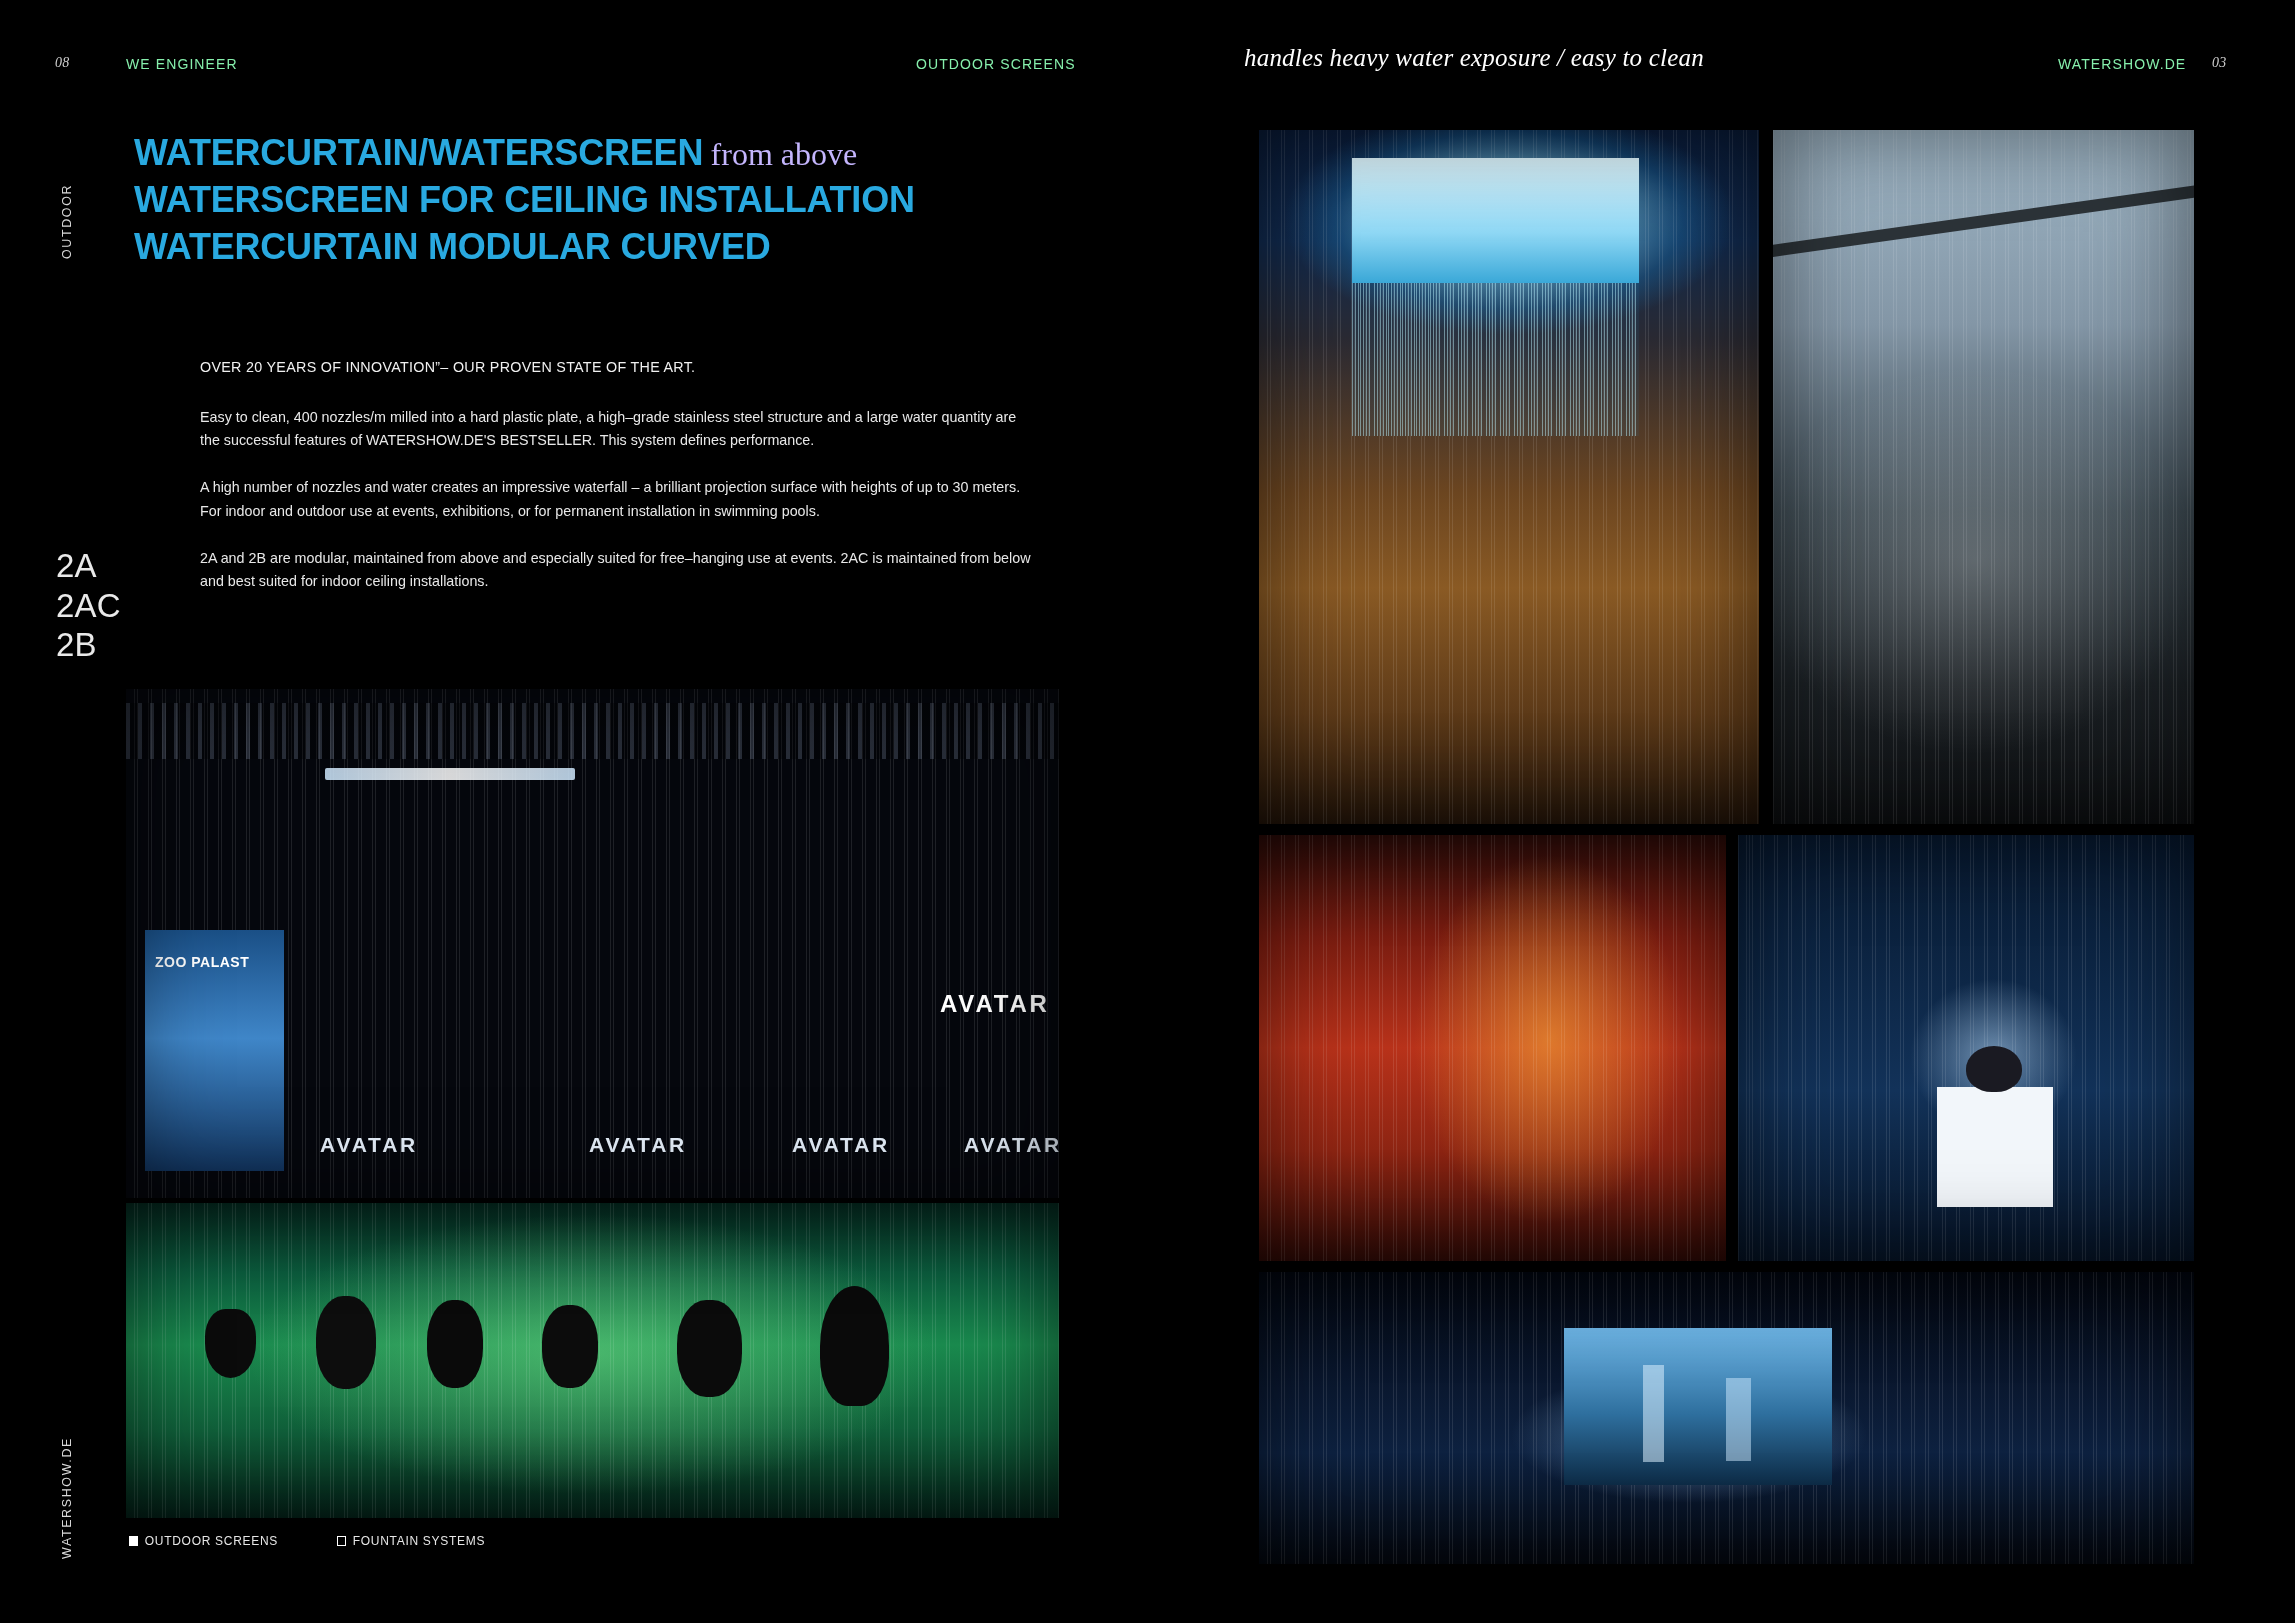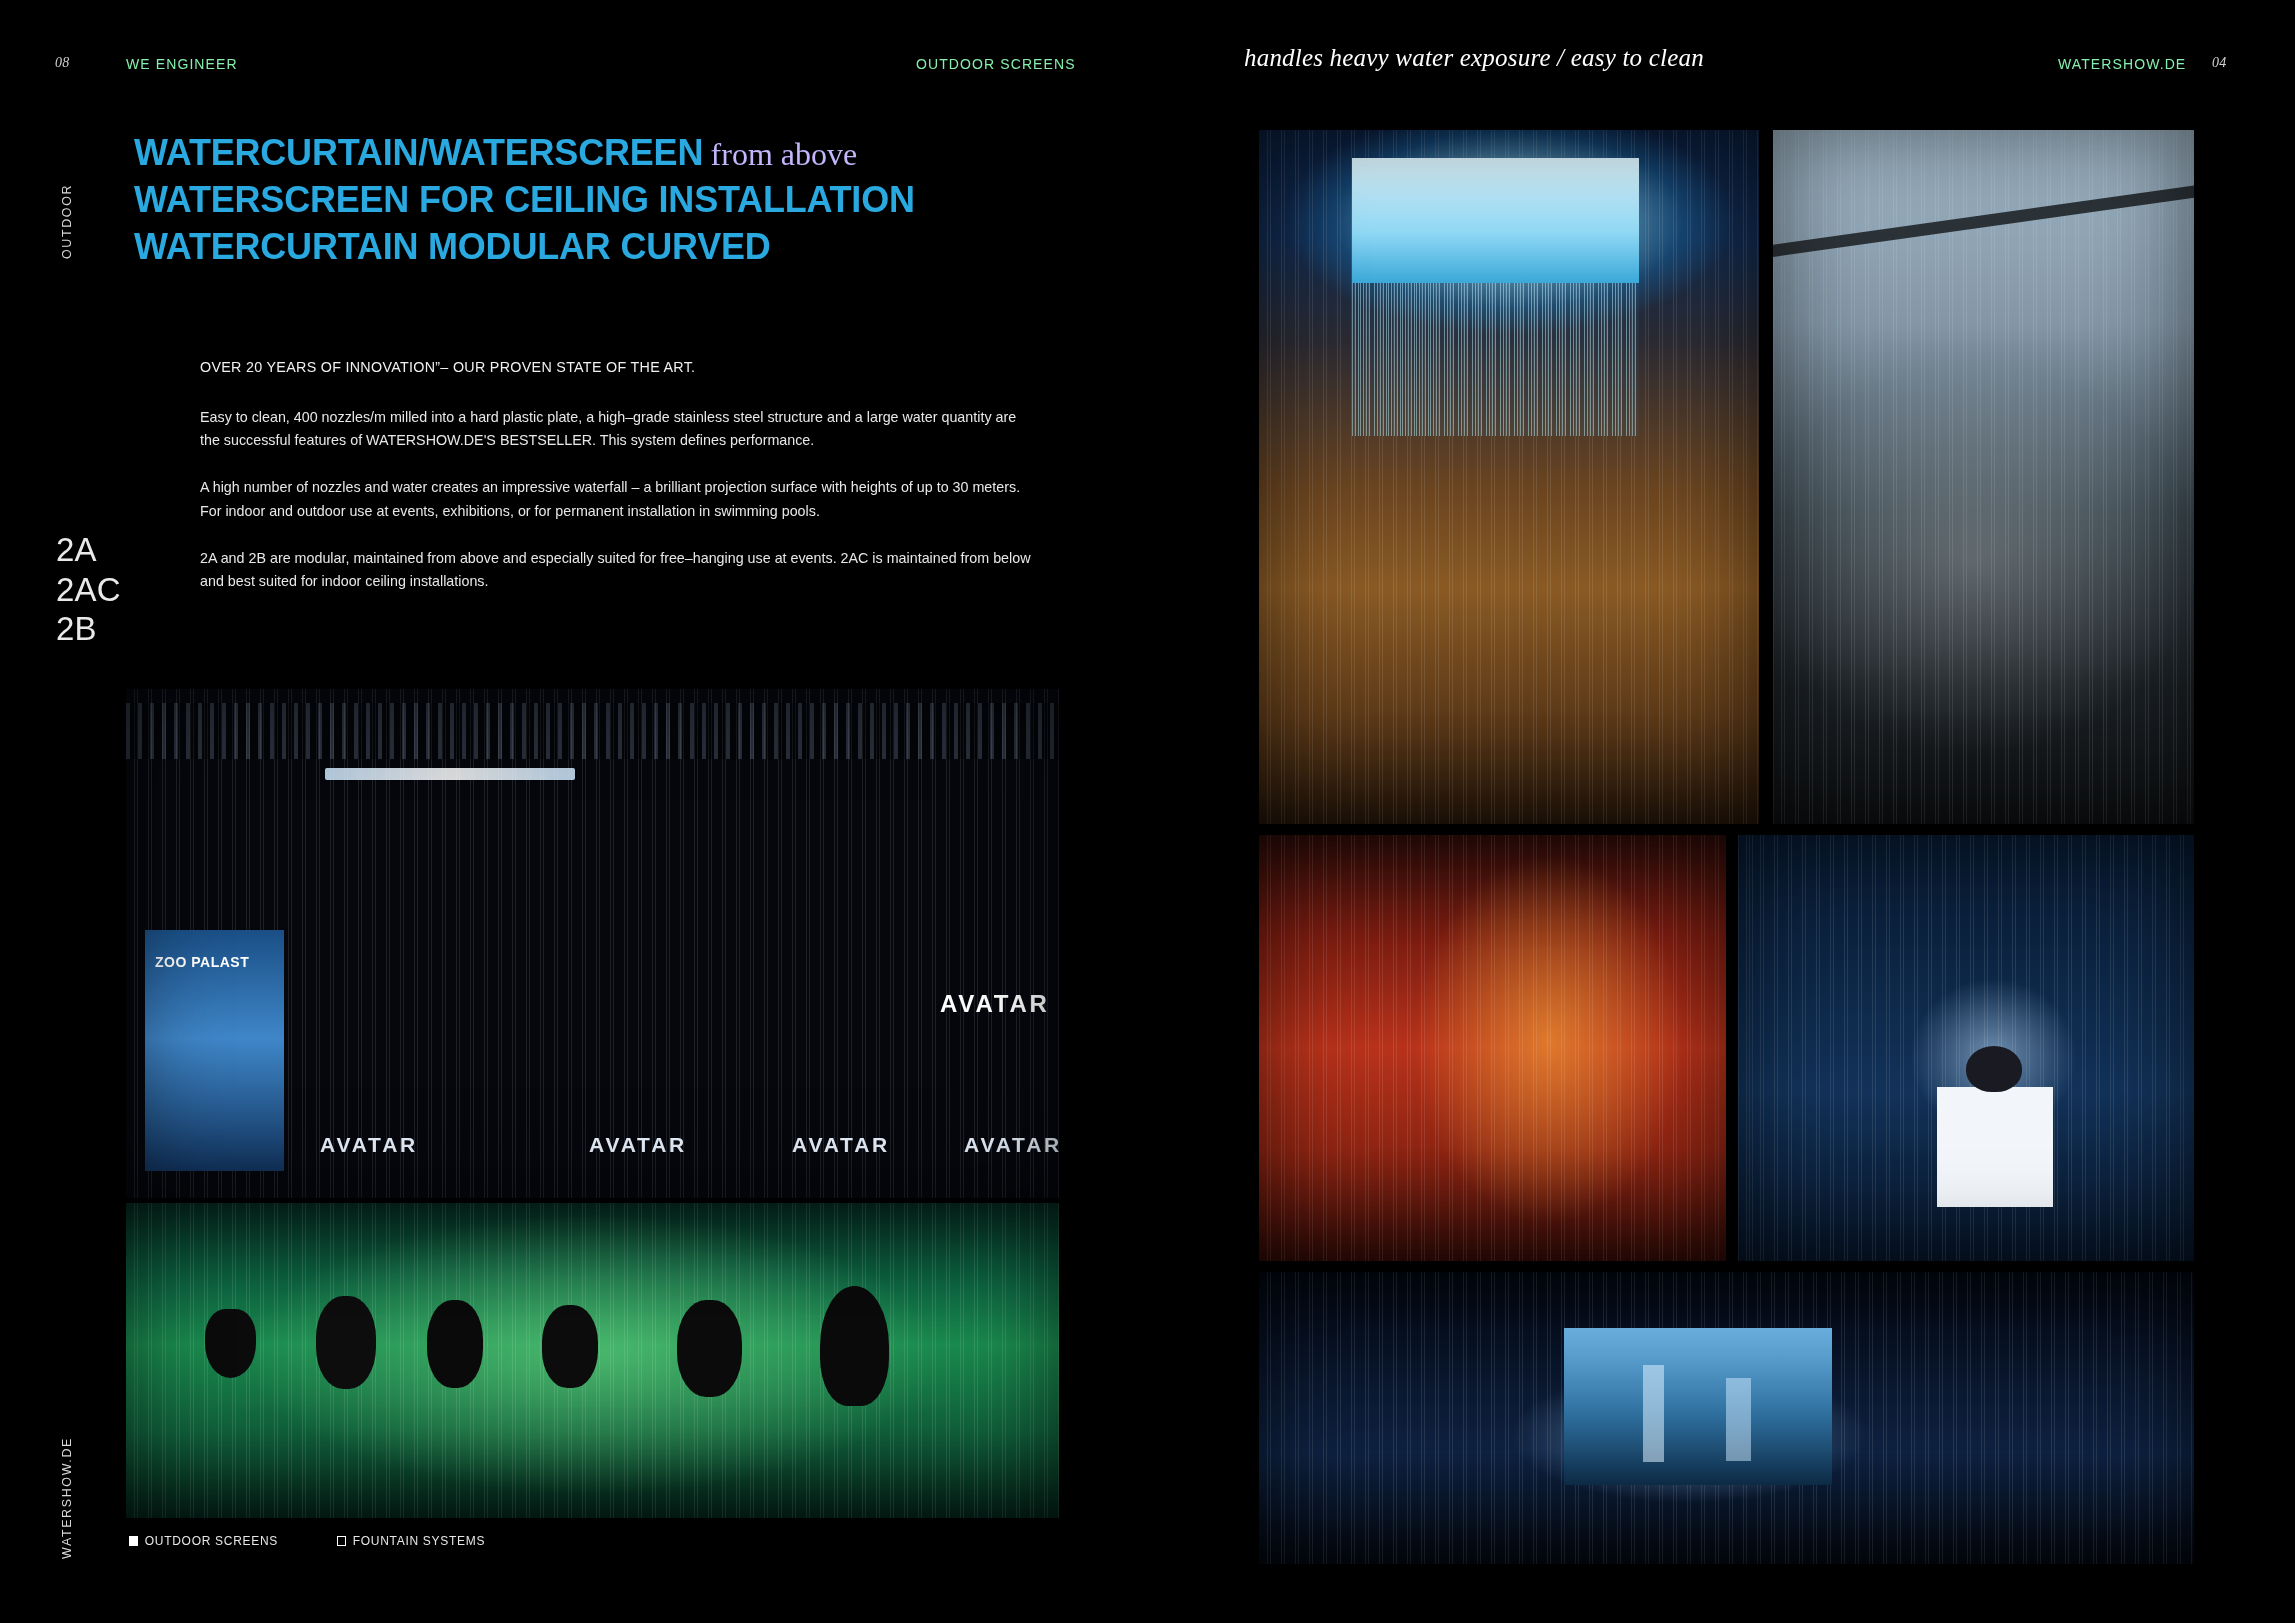--- a/index.html
+++ b/index.html
@@ -42,21 +42,21 @@
   }
   .title-sub-italic {
     font-family:"Liberation Serif", serif; font-weight:normal;
     font-size:32px; color:#c4b5fd; letter-spacing:0px; margin-left:7.4px;
   }
 
   .body-copy { position:absolute; left:200px; top:356px; width:833px; }
   .lede { font-size:14.3px; color:#f0f0f0; letter-spacing:0.3px; line-height:1.55; margin-bottom:28px; }
   .para { font-size:14.3px; color:#e8e8e8; line-height:1.62; margin-bottom:24px; }
 
-  .codes { position:absolute; left:56px; top:530px; }
+  .codes { position:absolute; left:56px; top:546px; }
   .code { font-size:33px; color:#e9e9e9; line-height:1.20; letter-spacing:0.2px; }
 
   
   .ph { position:absolute; overflow:hidden; background:#05070d; }
 
   
   .legend { position:absolute; left:129px; top:1534px; display:flex; align-items:center; gap:59px; }
   .legend-item { display:flex; align-items:center; gap:6.5px; font-size:12px; letter-spacing:0.7px; color:#e6e6e6; white-space:nowrap; }
   .sw { width:9.3px; height:9.3px; display:inline-block; }
   .sw.filled { background:#ffffff; }
@@ -121,21 +121,21 @@
 <div class="spread">
 
   <div class="hdr">
     <div class="hdr-item pagenum" style="left:55px; top:55px;text-align:right;">08</div>
     <div class="hdr-item" style="left:126px; top:56px;">WE ENGINEER</div>
     <div class="hdr-item" style="left:916px; top:56px;">OUTDOOR SCREENS</div>
 
     <div class="hdr-center-italic" style="position:absolute; left:1244px; top:44px;">handles heavy water exposure / easy to clean</div>
 
     <div class="hdr-item" style="left:2058px; top:56px;">WATERSHOW.DE</div>
-    <div class="hdr-item pagenum" style="left:2212px; top:55px;">04</div>
+    <div class="hdr-item pagenum" style="left:2212px; top:55px;">03</div>
   </div>
 
   <div class="left-page">
 
     <div class="vtext left-rot" style="left:60px; top:259px;">OUTDOOR</div>
     <div class="vtext left-rot" style="left:60px; top:1559px;">WATERSHOW.DE</div>
 
     <div class="title-block">
       <div class="title-line">
         <span>WATERCURTAIN/WATERSCREEN</span><span class="title-sub-italic">from above</span>

